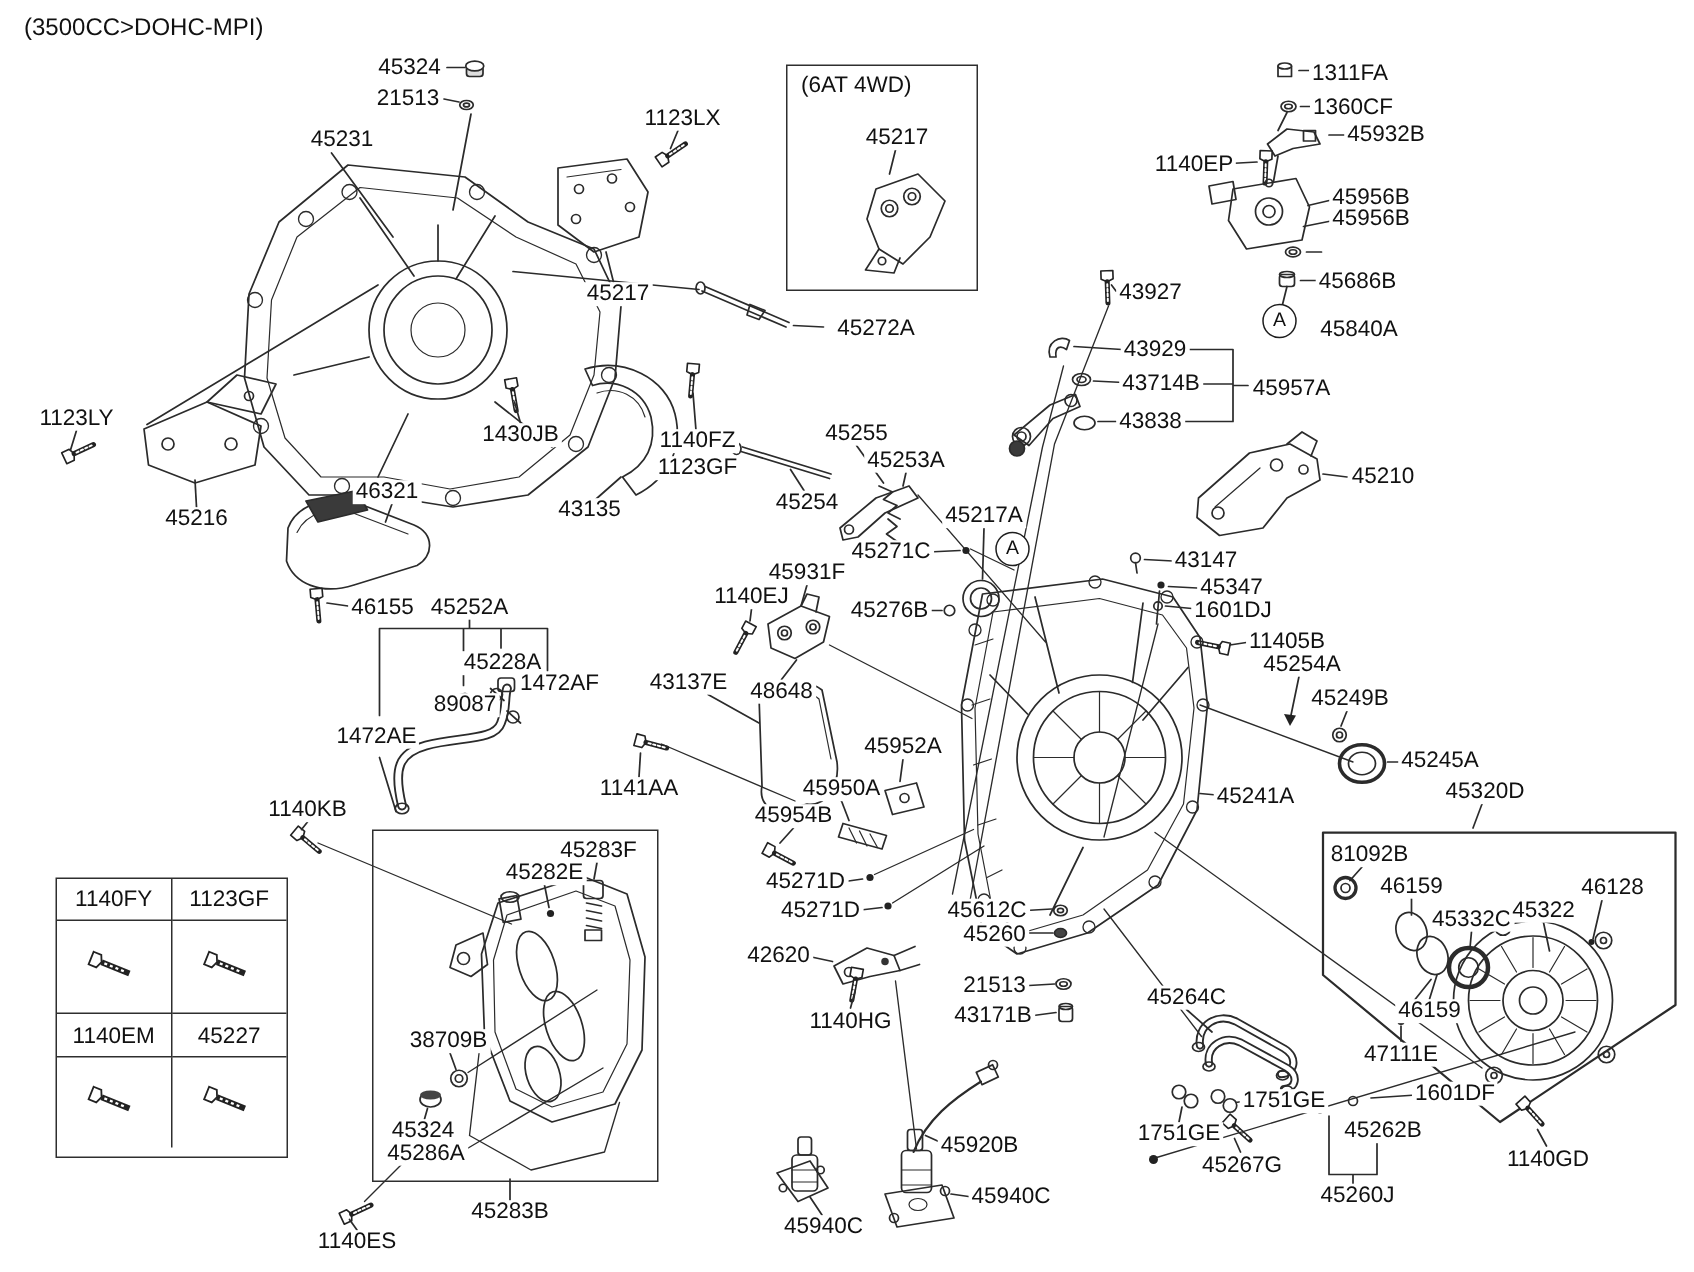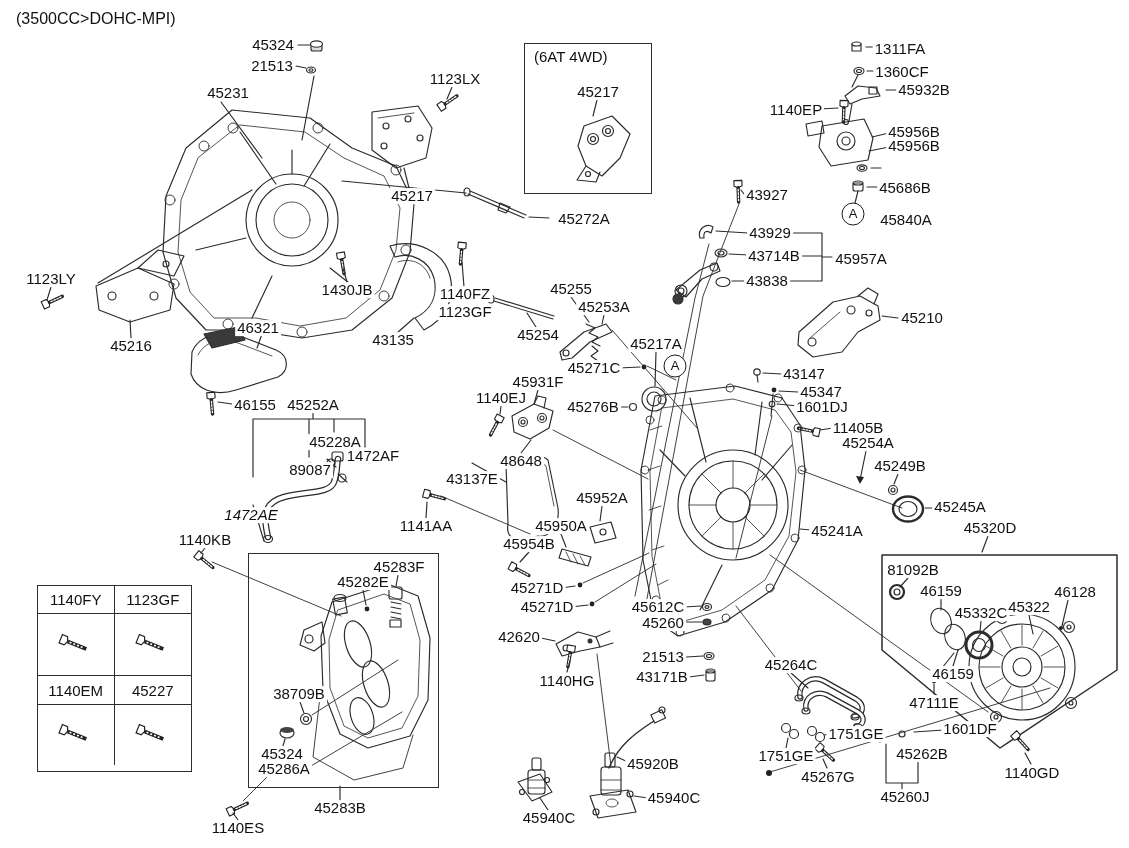--- a/index.html
+++ b/index.html
@@ -503,31 +503,31 @@
     <span class="plabel" style="left: 347px; top: 290px;">1430JB</span>
     <span class="plabel" style="left: 258px; top: 328px;">46321</span>
     <span class="plabel" style="left: 393px; top: 340px;">43135</span>
     <span class="plabel" style="left: 465px; top: 294px;">1140FZ</span>
     <span class="plabel" style="left: 465px; top: 312px;">1123GF</span>
     <span class="plabel" style="left: 255px; top: 405px;">46155</span>
     <span class="plabel" style="left: 313px; top: 405px;">45252A</span>
     <span class="plabel" style="left: 335px; top: 442px;">45228A</span>
     <span class="plabel" style="left: 362px; top: 456px; margin-left: 11px;">1472AF</span>
     <span class="plabel" style="left: 310px; top: 470px;">89087</span>
-    <span class="plabel" style="left: 251px; top: 515px; font-style: italic;">1472AE</span>
+    <span class="plabel" style="left: 251px; top: 491px;">1472AE</span>
     <span class="plabel" style="left: 205px; top: 540px;">1140KB</span>
     <span class="plabel" style="left: 571px; top: 289px;">45255</span>
     <span class="plabel" style="left: 604px; top: 307px;">45253A</span>
     <span class="plabel" style="left: 538px; top: 335px;">45254</span>
     <span class="plabel" style="left: 594px; top: 368px;">45271C</span>
     <span class="plabel" style="left: 656px; top: 344px;">45217A</span>
     <span class="plabel" style="left: 538px; top: 382px;">45931F</span>
     <span class="plabel" style="left: 501px; top: 398px;">1140EJ</span>
     <span class="plabel" style="left: 593px; top: 407px;">45276B</span>
-    <span class="plabel" style="left: 472px; top: 455px; margin-top: 24px;">43137E</span>
+    <span class="plabel" style="left: 459px; top: 455px;">43137E</span>
     <span class="plabel" style="left: 521px; top: 461px;">48648</span>
     <span class="plabel" style="left: 426px; top: 526px;">1141AA</span>
     <span class="plabel" style="left: 602px; top: 498px;">45952A</span>
     <span class="plabel" style="left: 561px; top: 526px;">45950A</span>
     <span class="plabel" style="left: 529px; top: 544px;">45954B</span>
     <span class="plabel" style="left: 537px; top: 588px;">45271D</span>
     <span class="plabel" style="left: 547px; top: 607px;">45271D</span>
     <span class="plabel" style="left: 658px; top: 607px;">45612C</span>
     <span class="plabel" style="left: 663px; top: 623px;">45260</span>
     <span class="plabel" style="left: 519px; top: 637px;">42620</span>

